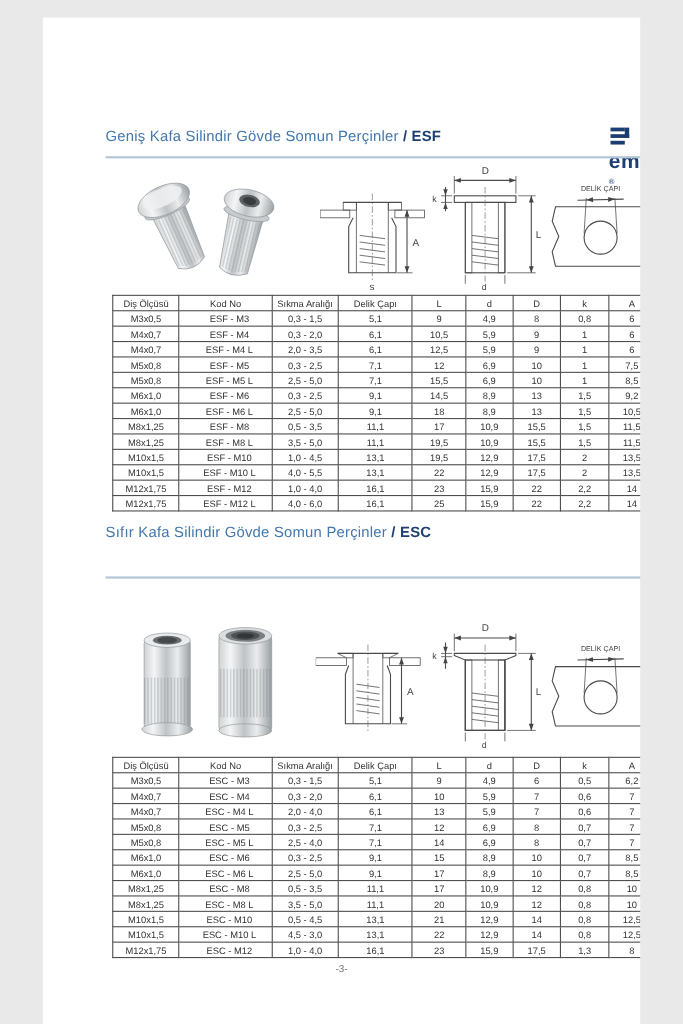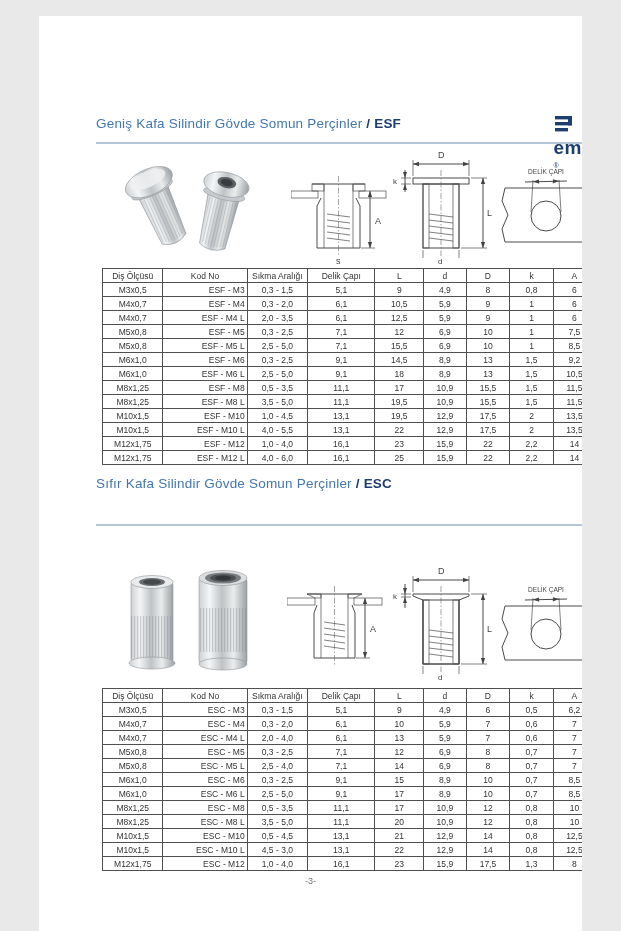--- a/index.html
+++ b/index.html
@@ -21,21 +21,21 @@
   .fig { position:absolute; }
   table.spec {
     position:absolute; left:63px; width:494px;
     border-collapse:collapse; table-layout:fixed;
   }
   table.spec th, table.spec td {
     border:1px solid #4f4f4f; font-size:8.5px; color:#333;
     text-align:center; height:13px; padding:0 2px;
     white-space:nowrap; overflow:hidden; font-weight:normal;
   }
-  table.spec td.left { text-align:right; padding-left:9px; }
+  table.spec td.left { text-align:center; padding-left:9px; }
   .footer {
     position:absolute; left:0; width:100%; text-align:center;
     font-size:9px; color:#777;
   }
   svg text { font-family:"Liberation Sans", sans-serif; fill:#444; }
   .dline { stroke:#4a4a4a; stroke-width:1; fill:none; }
   .thin  { stroke:#4a4a4a; stroke-width:.7; fill:none; }
 </style>
 </head>
 <body>

